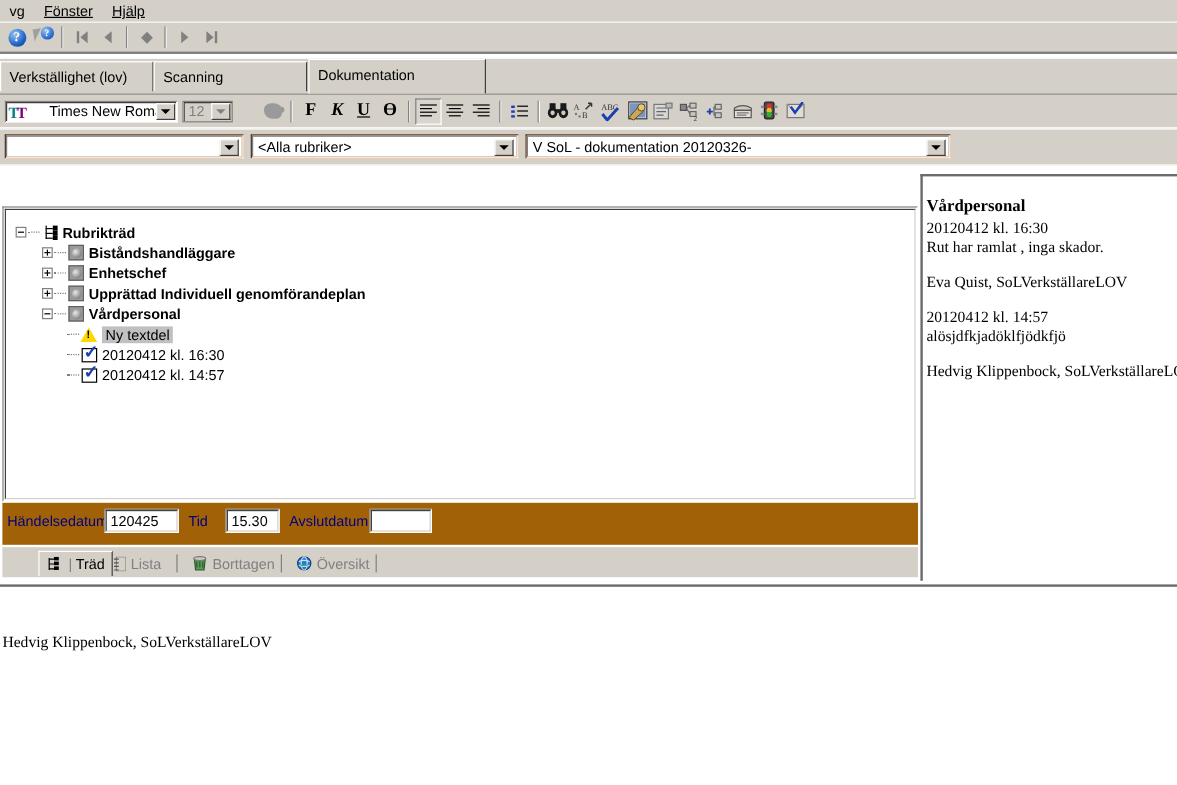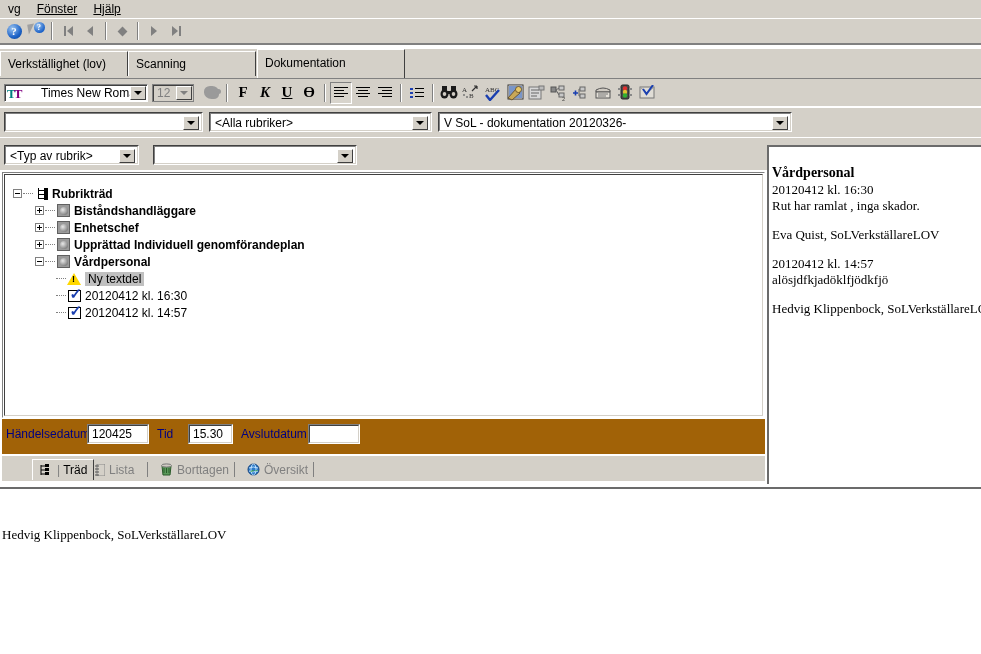--- a/index.html
+++ b/index.html
@@ -193,21 +193,21 @@
   }
   .size-combo {
     width: 42px; height: 18px;
     background: #d4d0c8;
     border: 1px solid #808080;
     box-shadow: inset 1px 1px 0 #404040;
     box-sizing: border-box;
     display: flex;
     align-items: center;
     position: relative;
-    margin-right: 6px;
+    margin-right: 22px;
   }
   .size-combo .val {
     font-size: 12px;
     padding-left: 4px;
     color: #808080;
   }
   .size-combo .combo-arrow::after { border-top-color: #808080; }
 
   .fmt-btn {
     width: 22px; height: 22px;
@@ -858,34 +858,20 @@
       </div>
     </div>
     <div class="dd" style="left:438px;top:4px;width:354px;">
       <div class="inner">
         <span class="txt">V SoL - dokumentation 20120326-</span>
         <span class="btn"></span>
       </div>
     </div>
   </div>
 
-  <div class="filterbar2">
-    <div class="dd" style="left:4px;top:7px;width:135px;">
-      <div class="inner">
-        <span class="txt">&lt;Typ av rubrik&gt;</span>
-        <span class="btn"></span>
-      </div>
-    </div>
-    <div class="dd" style="left:153px;top:7px;width:204px;">
-      <div class="inner">
-        <span class="txt"></span>
-        <span class="btn"></span>
-      </div>
-    </div>
-  </div>
 
   <div class="treepanel">
     <div class="tinner">
       <div class="tree">
 
         <div class="trow">
           <span class="exp"></span>
           <span class="dots"></span>
           <span class="node-icon">
             <span class="ic-tree">

